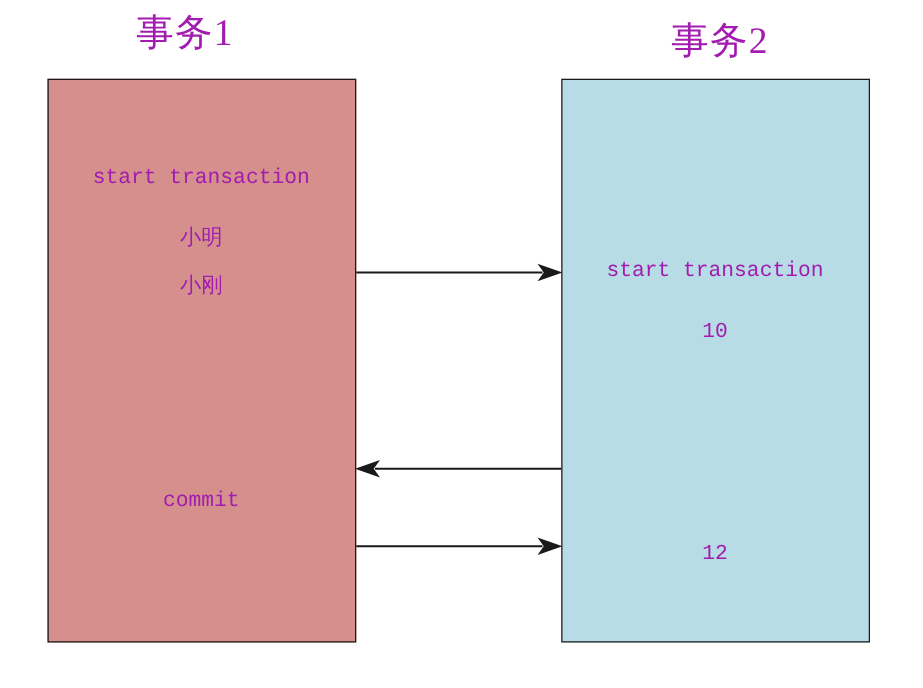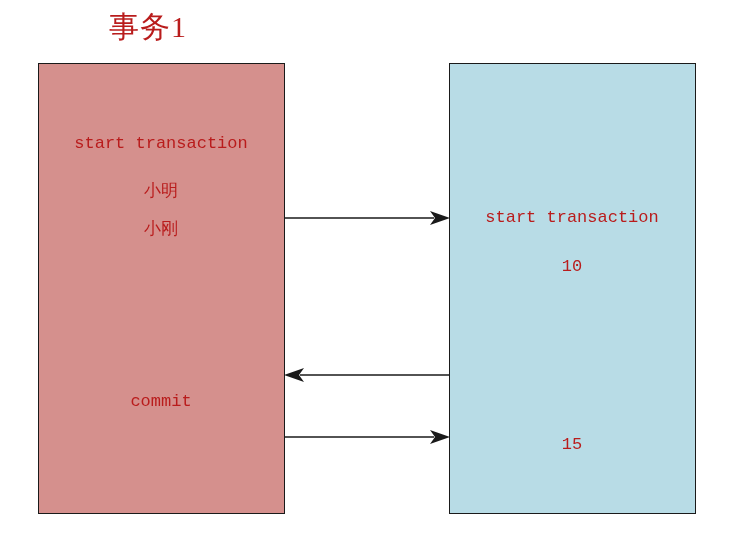--- a/index.html
+++ b/index.html
@@ -7,21 +7,21 @@
     padding: 0;
     background: #ffffff;
   }
   .canvas {
     position: relative;
     width: 738px;
     height: 550px;
     background: #ffffff;
     overflow: hidden;
     font-family: "Liberation Serif", "DejaVu Serif", serif;
-    color: #b91c1c;
+    color: #a21caf;
   }
   .box {
     position: absolute;
     border: 1.6px solid #1a1a1a;
     box-sizing: border-box;
   }
   .box-left {
     left: 38px;
     top: 63px;
     width: 247px;
@@ -64,33 +64,34 @@
     height: 550px;
     pointer-events: none;
   }
 </style>
 </head>
 <body>
 
 <div class="canvas">
 
   <div class="label box-title" style="left:148px; top:27px;">事务1</div>
+  <div class="label box-title" style="left:576px; top:33px;">事务2</div>
 
   <div class="box box-left"></div>
 
   <div class="box box-right"></div>
 
   <div class="label mono-text" style="left:161px; top:143px;">start transaction</div>
   <div class="label cjk-text" style="left:161px; top:190px;">小明</div>
   <div class="label cjk-text" style="left:161px; top:218px;margin-top:10px;">小刚</div>
   <div class="label mono-text" style="left:161px; top:373px;margin-top:28px;">commit</div>
 
   <div class="label mono-text" style="left:572px; top:217px;">start transaction</div>
   <div class="label num-text" style="left:572px; top:266px;">10</div>
-  <div class="label num-text" style="left:572px; top:444px;">15</div>
+  <div class="label num-text" style="left:572px; top:444px;">12</div>
 
   <svg class="arrow-layer" viewBox="0 0 738 550" xmlns="http://www.w3.org/2000/svg">
 
     <g>
       <line x1="285" y1="218" x2="434" y2="218" stroke="#1a1a1a" stroke-width="1.6"></line>
       <polygon points="450,218 430,211 435,218 430,225" fill="#1a1a1a"></polygon>
     </g>
 
     <g>
       <line x1="449" y1="375" x2="300" y2="375" stroke="#1a1a1a" stroke-width="1.6"></line>

